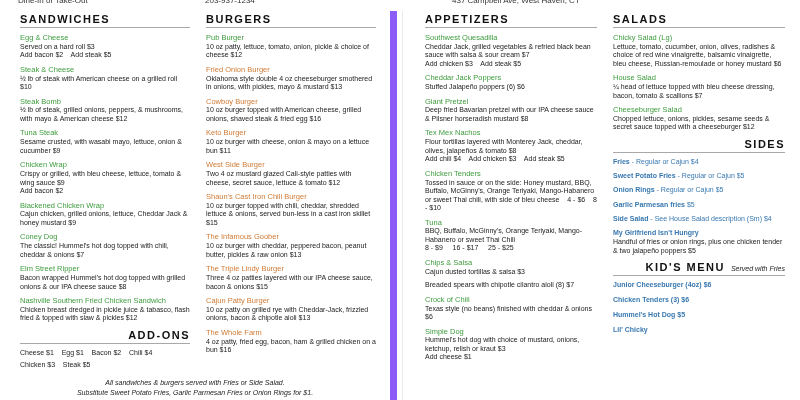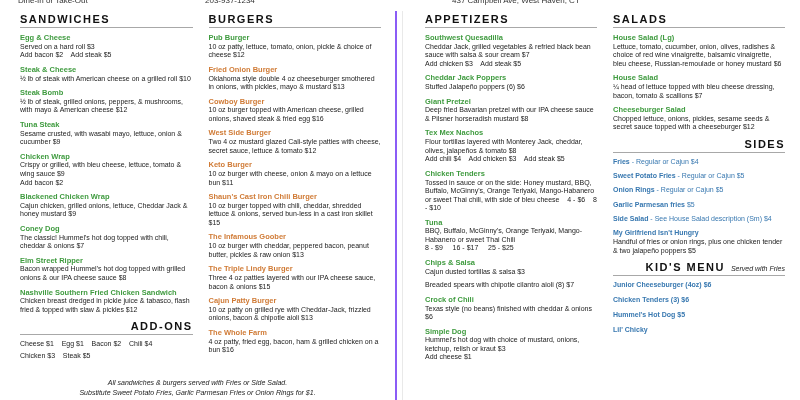--- a/index.html
+++ b/index.html
@@ -7,32 +7,32 @@
   body { font-family:"Liberation Sans", sans-serif; color:#222; position:relative; }
 
   .topbar { position:absolute; top:-4px; left:0; width:800px; font-size:8px; color:#333; }
   .topbar span { position:absolute; white-space:nowrap; }
   .top-dine    { left:18px; }
   .top-phone   { left:205px; }
   .top-address { left:452px; }
 
   .pages { display:flex; height:400px; padding-top:11px; }
   .page { flex:0 0 397px; padding:2px 14px 0 20px; position:relative; }
-  .page-left  { border-right:2px solid #8b5cf6; }
+  .page-left  { border-right:7px solid #8b5cf6; }
   .page-right { border-left:1px solid #e9e9e9; margin-left:5px; padding-left:22px; }
 
   .cols { display:flex; gap:16px; }
   .col  { flex:1; min-width:0; }
 
   .sec-title { font-size:11px; font-weight:bold; letter-spacing:1.5px; color:#111;
                border-bottom:1px solid #a8a8a8; padding-bottom:2px; margin-bottom:5px; }
   .mt { margin-top:6px;text-align:right; }
 
   .item { margin-bottom:5px; }
-  .item-name { font-size:7.5px; font-weight:bold; line-height:1.3; }
+  .item-name { font-size:7.5px; font-weight:normal; line-height:1.3; }
   .item-desc { font-size:7px; line-height:1.22; color:#222; white-space:pre-wrap; }
   .addon-line { font-size:7px; line-height:1.25; color:#222; white-space:pre-wrap; margin-bottom:3px; }
 
   .green  { color:var(--c-green); }
   .orange { color:var(--c-orange); }
   .blue   { color:var(--c-blue); }
 
   .note { position:absolute; bottom:3px; left:14px; right:14px; text-align:center;
           font-size:7px; font-style:italic; line-height:1.35; color:#222; }
 
@@ -138,28 +138,28 @@
 
             </div>
 
             <div class="item">
               <div class="item-name orange">Cowboy Burger</div>
               <div class="item-desc">10 oz burger topped with American cheese, grilled onions, shaved steak &amp; fried egg $16</div>
 
             </div>
 
             <div class="item">
+              <div class="item-name orange">Keto Burger</div>
+              <div class="item-desc">10 oz burger with cheese, onion &amp; mayo on a lettuce bun $11</div>
+
+            </div>
+
+            <div class="item">
               <div class="item-name orange">West Side Burger</div>
               <div class="item-desc">Two 4 oz mustard glazed Cali-style patties with cheese, secret sauce, lettuce &amp; tomato $12</div>
-
-            </div>
-
-            <div class="item">
-              <div class="item-name orange">Keto Burger</div>
-              <div class="item-desc">10 oz burger with cheese, onion &amp; mayo on a lettuce bun $11</div>
 
             </div>
 
             <div class="item">
               <div class="item-name orange">Shaun's Cast Iron Chili Burger</div>
               <div class="item-desc">10 oz burger topped with chili, cheddar, shredded lettuce &amp; onions, served bun-less in a cast iron skillet $15</div>
 
             </div>
 
             <div class="item">
@@ -262,21 +262,21 @@
               <div class="item-desc">Add cheese $1</div>
             </div>
           </div>
       </div>
 
       <div class="col">
         <h2 class="sec-title">SALADS</h2>
         <div>
 
             <div class="item">
-              <div class="item-name green">House Salad (Lg)</div>
+              <div class="item-name green">Chicky Salad (Lg)</div>
               <div class="item-desc">Lettuce, tomato, cucumber, onion, olives, radishes &amp; choice of red wine vinaigrette, balsamic vinaigrette, bleu cheese, Russian-remoulade or honey mustard $6</div>
             </div>
 
             <div class="item">
               <div class="item-name green">House Salad</div>
               <div class="item-desc">¼ head of lettuce topped with bleu cheese dressing, bacon, tomato &amp; scallions $7</div>
             </div>
 
 
             <div class="item">

